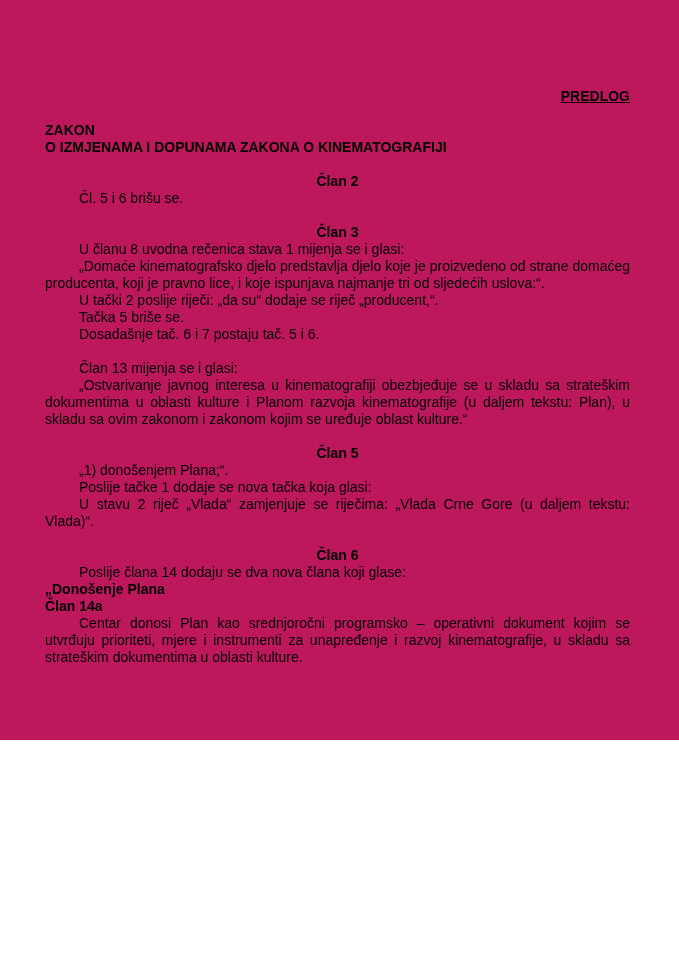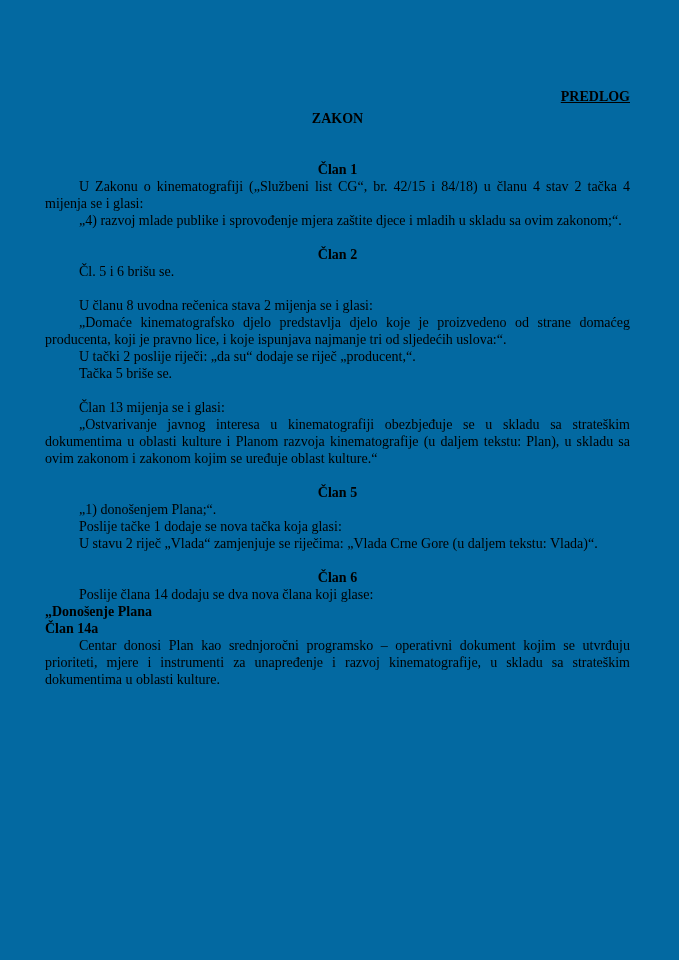--- a/index.html
+++ b/index.html
@@ -3,39 +3,38 @@
 <meta charset="utf-8">
 <style>
   html, body {
     margin: 0;
     padding: 0;
     background: #ffffff;
   }
   .sheet {
     position: relative;
     width: 679px;
-    height: 960px;
+    height: 740px;
     box-sizing: border-box;
     padding: 88px 49px 0 45px;
-    background: #0369a1;
+    background: #be185d;
     color: #000000;
-    font-family: Liberation Serif, serif;
+    font-family: Liberation Sans, sans-serif;
     font-size: 14px;
     line-height: 17px;
     overflow: hidden;
   }
   .tag-line {
     text-align: right;
     font-weight: bold;
     margin: 0;
   }
   .tag-line span { text-decoration: underline; }
   .title-block {
-    margin-top: 5px;
-    text-align: center;
+    margin-top: 17px;
     font-weight: bold;
   }
   .title-block div { margin: 0; }
   .article { margin-top: 17px; }
   .article.first { margin-top: 34px; }
   h2.clan {
     margin: 0;
     font-size: 14px;
     line-height: 17px;
     font-weight: bold;
@@ -54,38 +53,36 @@
 </style>
 </head>
 <body>
 
 <div class="sheet">
 
   <p class="tag-line"><span>PREDLOG</span></p>
 
   <div class="title-block">
     <div>ZAKON</div>
+    <div>O IZMJENAMA I DOPUNAMA ZAKONA O KINEMATOGRAFIJI</div>
   </div>
 
-  <section class="article first">
-    <h2 class="clan">Član 1</h2>
-    <p class="body">U Zakonu o kinematografiji („Službeni list CG“, br. 42/15 i 84/18) u članu 4 stav 2 tačka 4 mijenja se i glasi:</p>
-    <p class="body">„4) razvoj mlade publike i sprovođenje mjera zaštite djece i mladih u skladu sa ovim zakonom;“.</p>
-  </section>
 
   <section class="article">
     <h2 class="clan">Član 2</h2>
     <p class="body">Čl. 5 i 6 brišu se.</p>
   </section>
 
   <section class="article">
-    <p class="body">U članu 8 uvodna rečenica stava 2 mijenja se i glasi:</p>
+    <h2 class="clan">Član 3</h2>
+    <p class="body">U članu 8 uvodna rečenica stava 1 mijenja se i glasi:</p>
     <p class="body">„Domaće kinematografsko djelo predstavlja djelo koje je proizvedeno od strane domaćeg producenta, koji je pravno lice, i koje ispunjava najmanje tri od sljedećih uslova:“.</p>
     <p class="body">U tački 2 poslije riječi: „da su“ dodaje se riječ „producent,“.</p>
     <p class="body">Tačka 5 briše se.</p>
+    <p class="body">Dosadašnje tač. 6 i 7 postaju tač. 5 i 6.</p>
   </section>
 
   <section class="article">
     <p class="body">Član 13 mijenja se i glasi:</p>
     <p class="body">„Ostvarivanje javnog interesa u kinematografiji obezbjeđuje se u skladu sa strateškim dokumentima u oblasti kulture i Planom razvoja kinematografije (u daljem tekstu: Plan), u skladu sa ovim zakonom i zakonom kojim se uređuje oblast kulture.“</p>
   </section>
 
   <section class="article">
     <h2 class="clan">Član 5</h2>
     <p class="body">„1) donošenjem Plana;“.</p>

